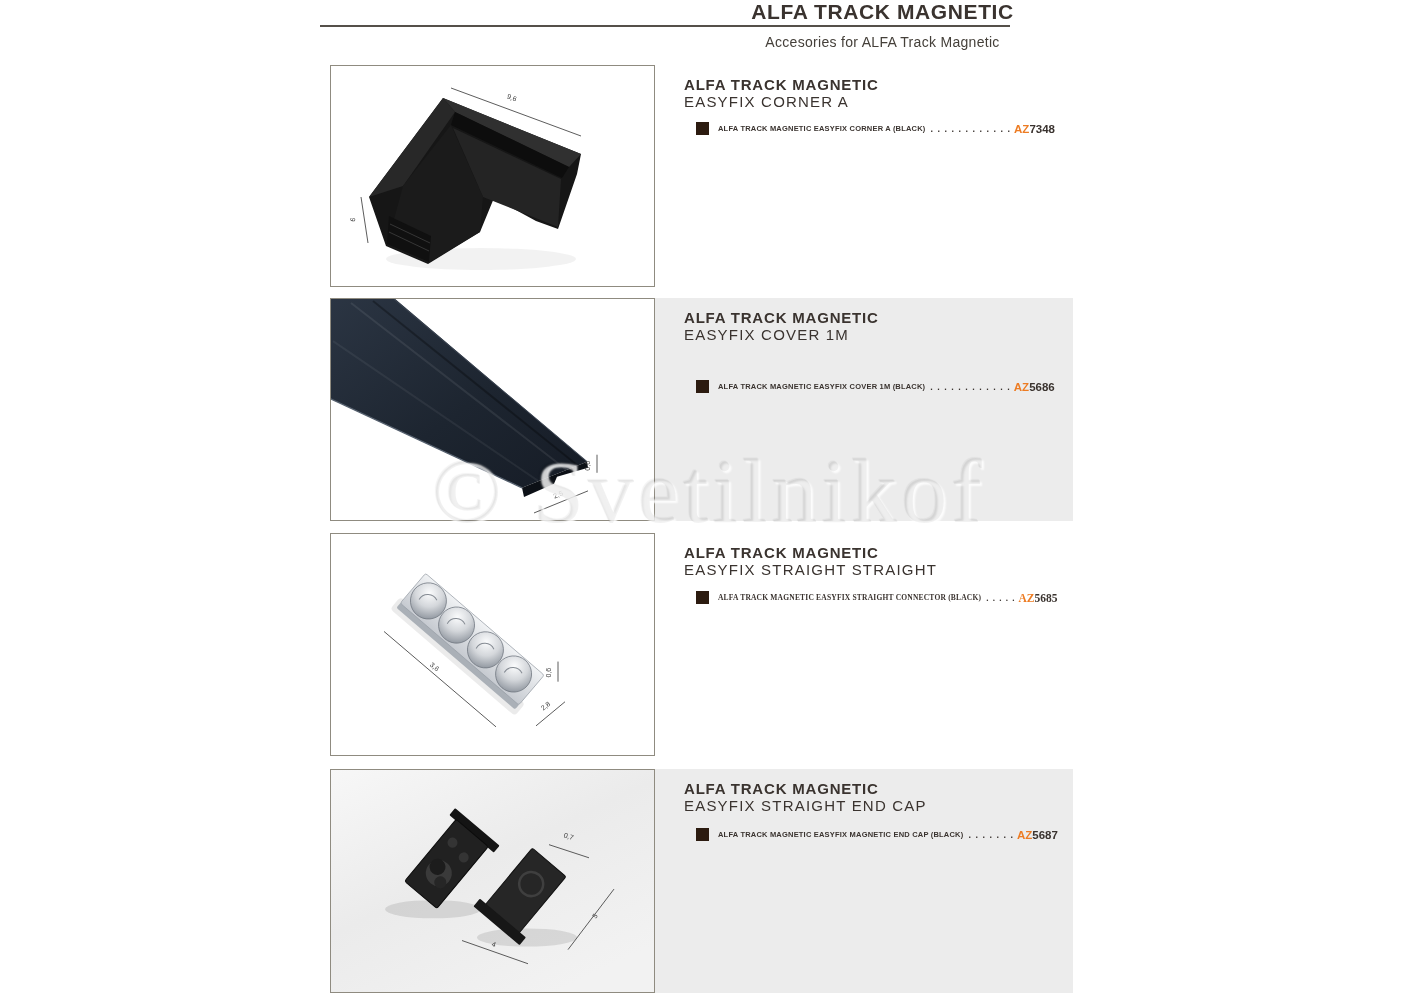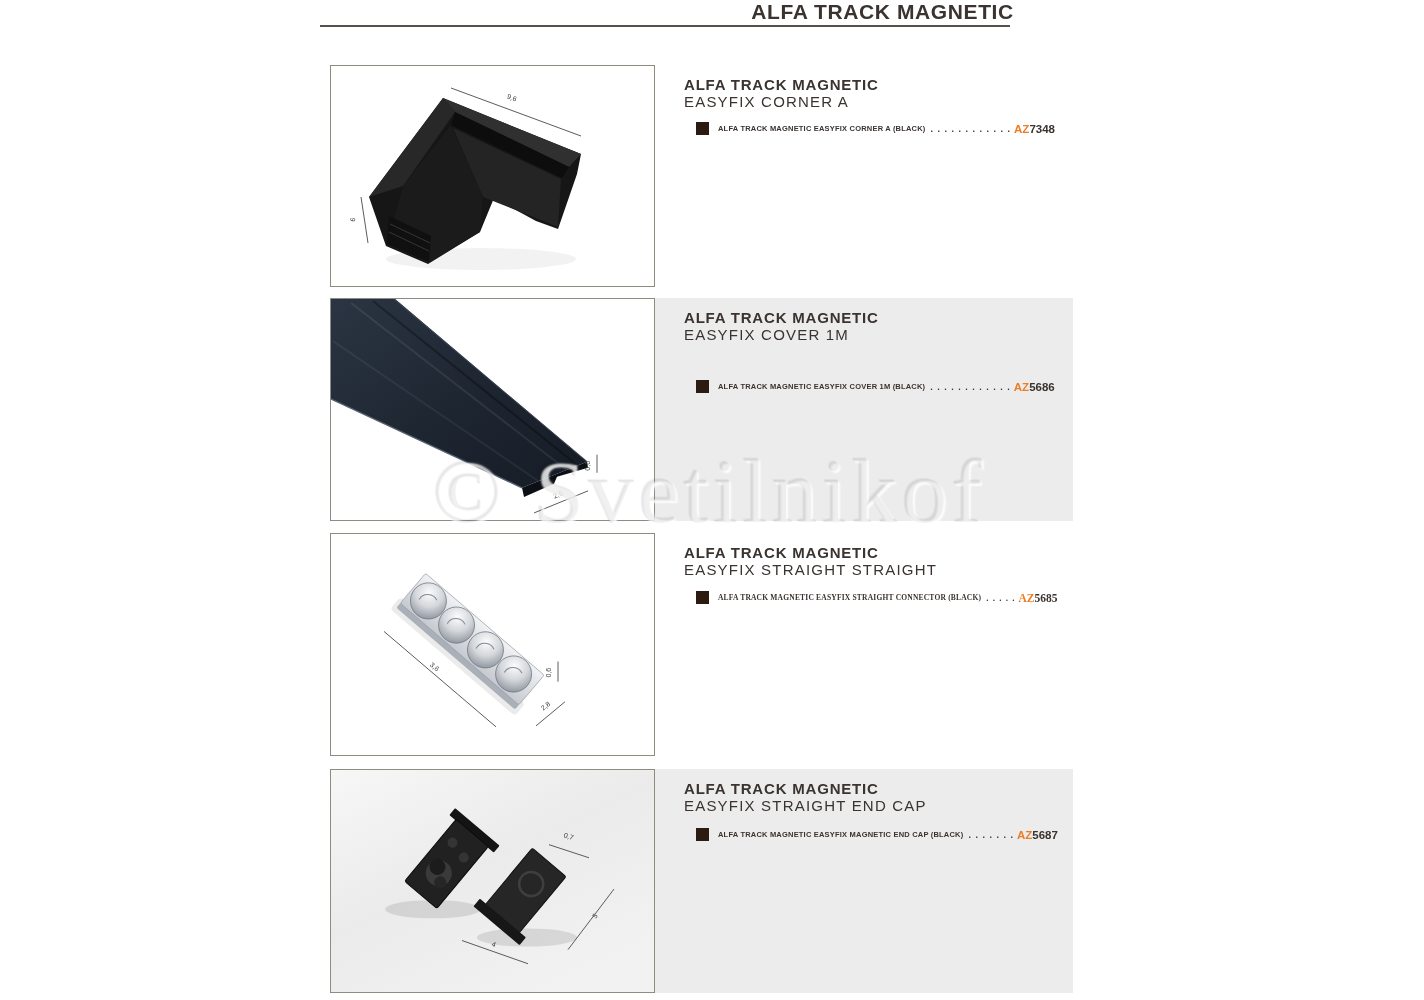--- a/index.html
+++ b/index.html
@@ -39,20 +39,21 @@
     font-size:92px;letter-spacing:4px;color:rgba(0,0,0,0.05);pointer-events:none;z-index:5;
     text-shadow:2px 2px 2px rgba(255,255,255,0.85), -1px -1px 1px rgba(0,0,0,0.05);}
 </style>
 </head>
 <body>
 
 <div class="page">
 
   <div class="hdr-title">ALFA TRACK MAGNETIC</div>
   <div class="hdr-rule"></div>
+  <div class="hdr-sub">Accesories for ALFA Track Magnetic</div>
 
   <section class="product" style="top:65px;height:222px;">
     <div class="imgbox">
       <svg viewBox="0 0 323 220" preserveAspectRatio="none">
         <line class="dimline" x1="120" y1="22" x2="250" y2="70"></line>
         <text x="180" y="34" text-anchor="middle" transform="rotate(20,180,34)">9,6</text>
         <line class="dimline" x1="30" y1="131" x2="37" y2="177"></line>
         <text x="24" y="154" text-anchor="middle" transform="rotate(-80,24,154)">6</text>
         <ellipse cx="150" cy="193" rx="95" ry="11" fill="rgba(0,0,0,0.05)"></ellipse>
         <g>

